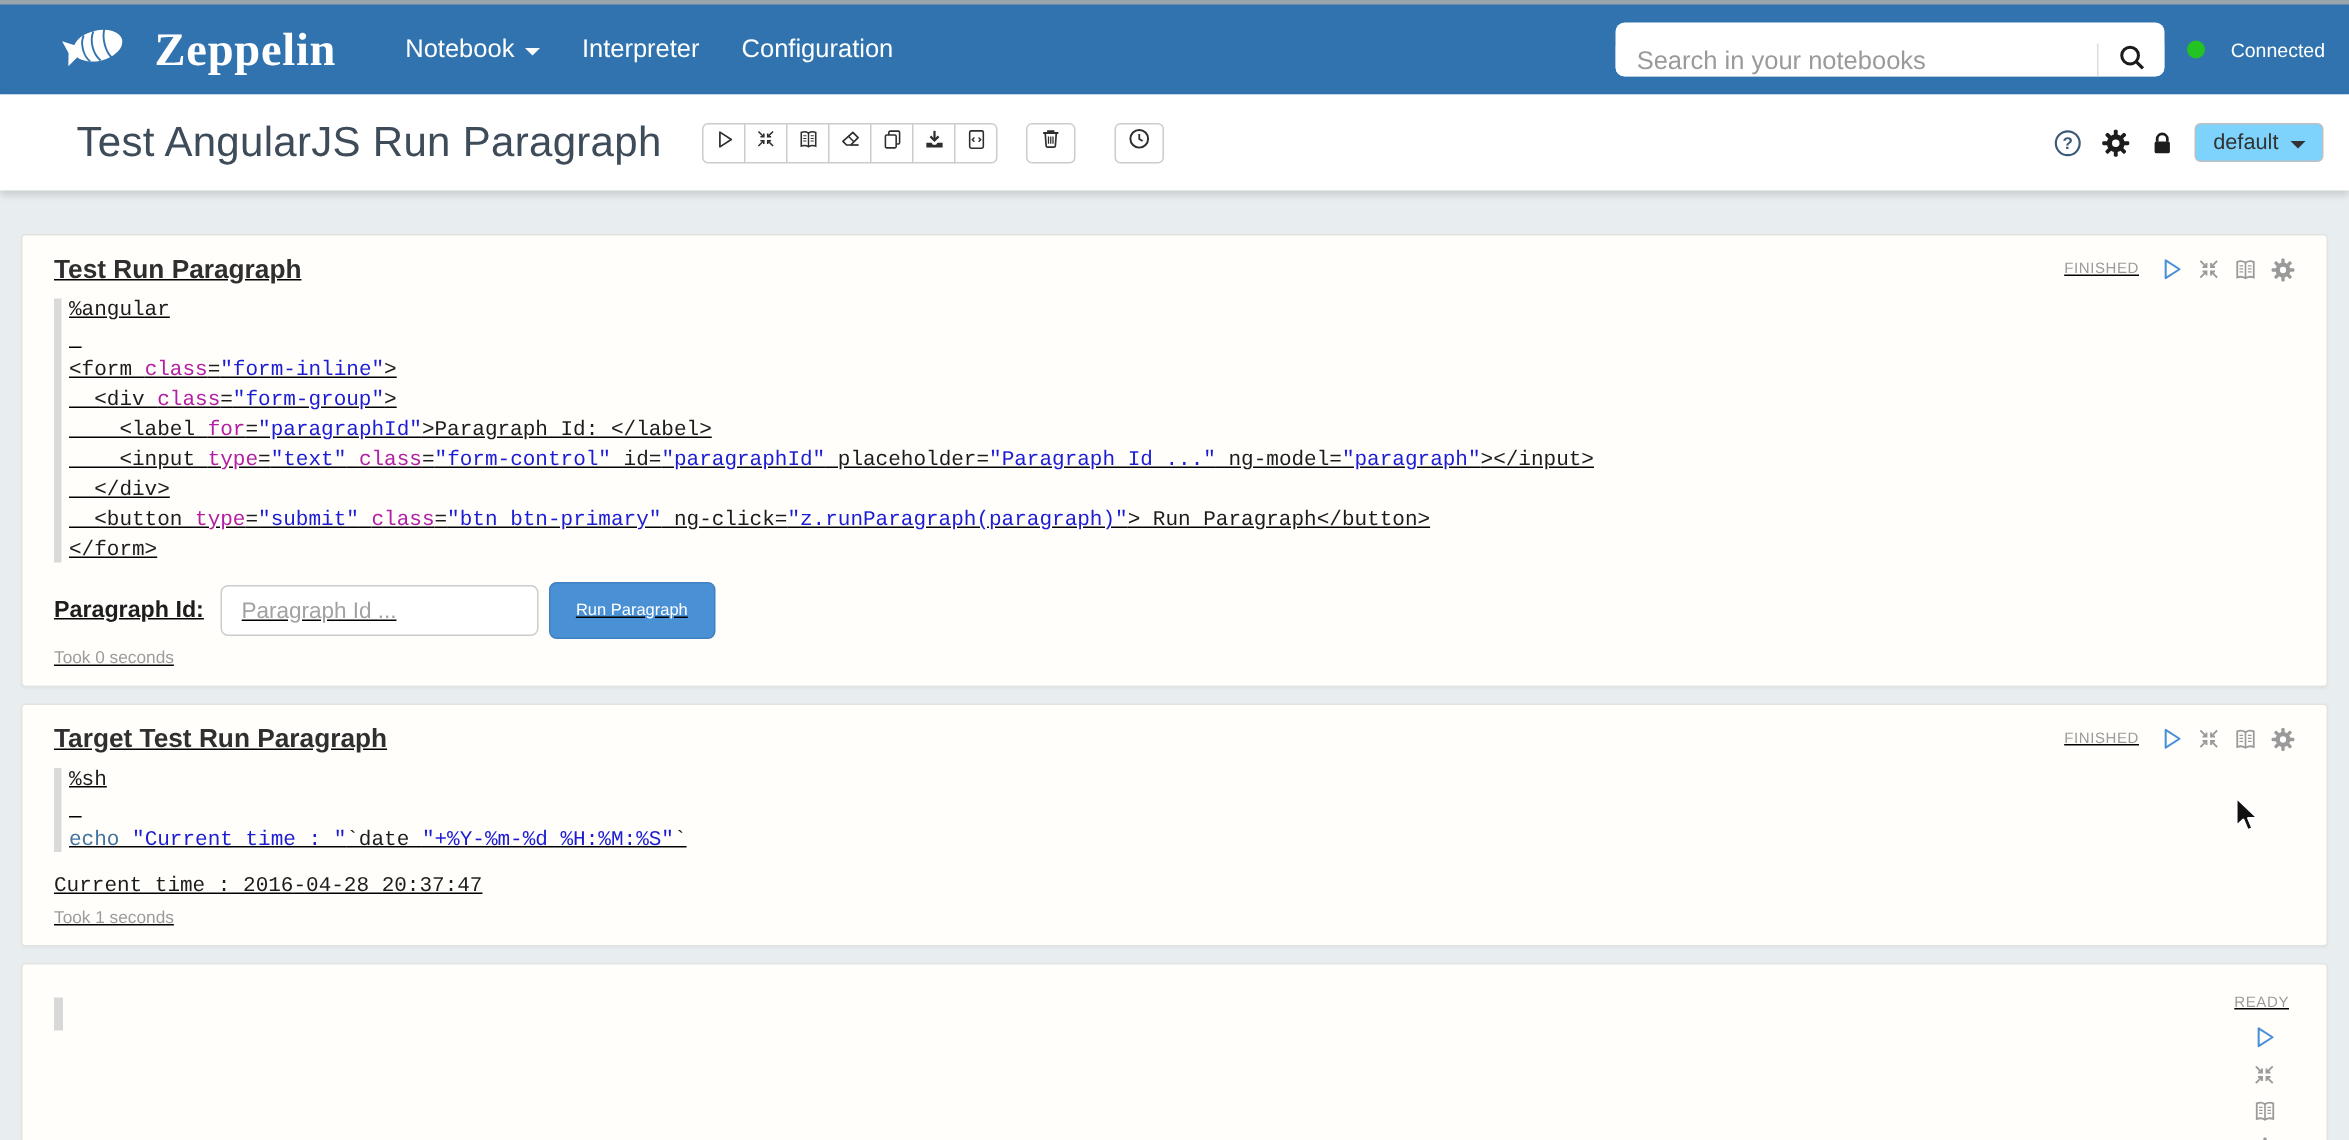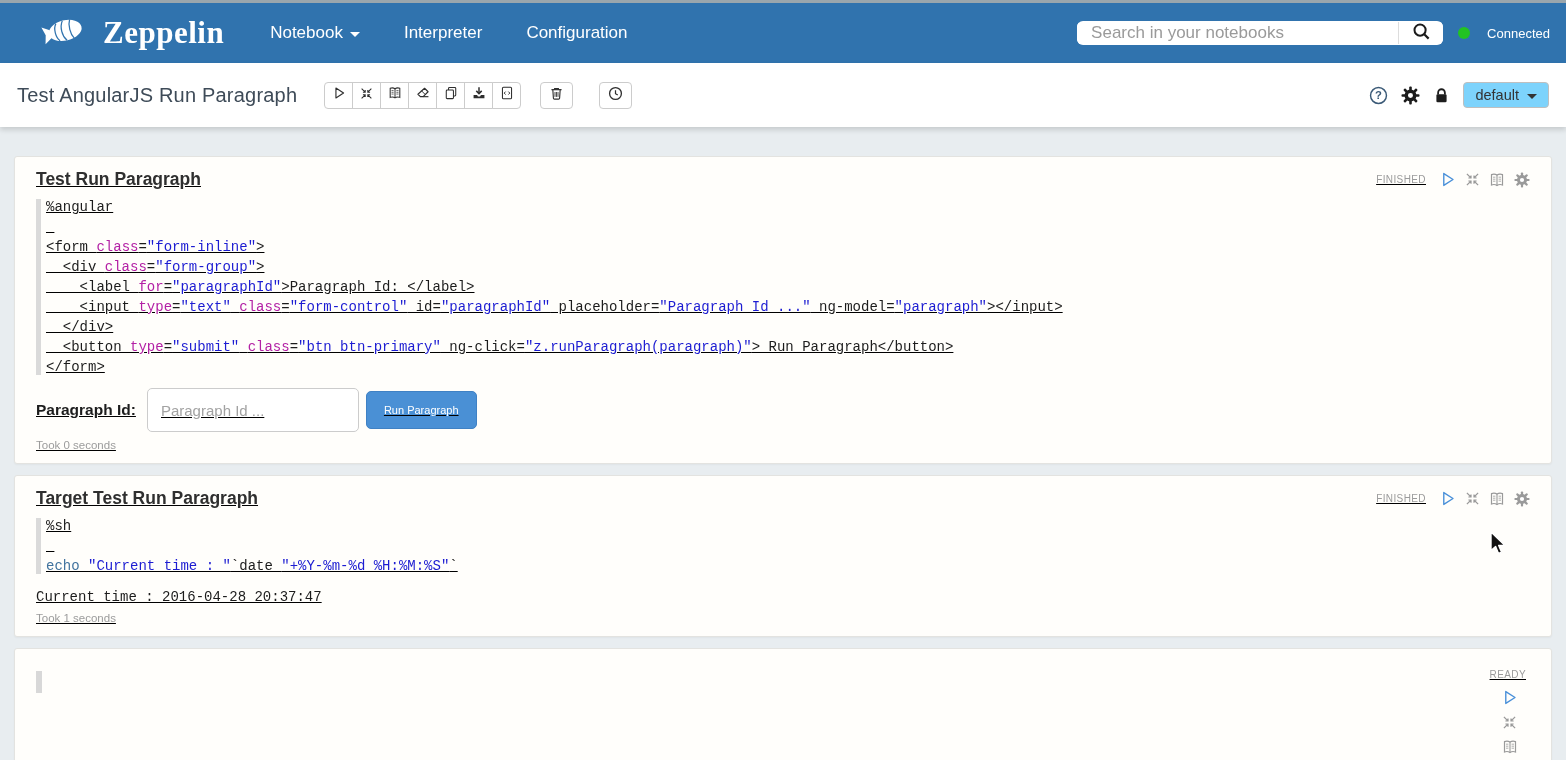--- a/index.html
+++ b/index.html
@@ -10,36 +10,36 @@
     position:relative;
     overflow:hidden;
   }
   
   .navbar {
     height:63px; background:#3073ae; border-top:3px solid #9aa6ad;
     display:flex; align-items:center; padding:0 16px; color:#fff;
   }
   .brand { display:flex; align-items:center; gap:17px; margin-left:24px; cursor:pointer; }
   .brand-text { font-family:"Liberation Serif", serif; font-weight:bold; font-size:31px; letter-spacing:.5px; }
-  .nav-menu { display:flex; align-items:center; margin-left:46px; gap:44px; }
+  .nav-menu { display:flex; align-items:center; margin-left:46px; gap:28px; }
   .nav-item { font-size:17px; color:#fff; cursor:pointer; display:flex; align-items:center; gap:7px; }
   .caret { width:0; height:0; border-left:5px solid transparent; border-right:5px solid transparent; border-top:5px solid #fff; margin-top:2px; }
-  .search-wrap { margin-left:auto; display:flex; align-items:center; background:#fff; border-radius:6px; overflow:hidden; height:24px; width:366px; }
+  .search-wrap { margin-left:auto; display:flex; align-items:flex-end; background:#fff; border-radius:6px; overflow:hidden; height:36px; width:366px; }
   .search-input { border:none; outline:none; flex:1; padding:0 14px; font-size:17px; color:#444; font-family:"Liberation Sans",sans-serif; }
   .search-input::placeholder { color:#9a9a9a; }
   .search-btn { width:45px; background:#fff; border:none; border-left:1px solid #ddd; display:flex; align-items:center; justify-content:center; cursor:pointer; color:#1b1b1b; }
   .conn { display:flex; align-items:center; gap:17px; margin-left:15px;justify-content:flex-end; }
   .conn-dot { width:12px; height:12px; border-radius:50%; }
   .conn-label { font-size:13px; color:#fff; }
   
   .note-header {
     height:64px; background:#fff; display:flex; align-items:center; padding:0 17px;
     box-shadow:0 3px 5px rgba(0,0,0,.14); position:relative; z-index:5;
   }
-  .note-title { font-size:20px; color:#3e4b58; letter-spacing:.2px; white-space:nowrap; }
+  .note-title { font-size:28px; color:#3e4b58; letter-spacing:.2px; white-space:nowrap;margin-left:34px; }
   .btn-group { display:flex; margin-left:27px; }
   .tb-btn {
     width:29px; height:27px; background:#fff; border:1px solid #ccc; margin-left:-1px;
     display:flex; align-items:center; justify-content:center; color:#2e2e2e; cursor:pointer;
   }
   .btn-group .tb-btn:first-child { border-radius:4px 0 0 4px; margin-left:0; }
   .btn-group .tb-btn:last-child { border-radius:0 4px 4px 0; }
   .tb-solo { border-radius:4px !important; width:33px; }
   .ml18 { margin-left:19px; } .ml24 { margin-left:26px; }
   .nh-right { margin-left:auto; display:flex; align-items:center; gap:13px; }
@@ -67,21 +67,21 @@
   .code-gutter { position:absolute; left:0; top:2px; bottom:2px; width:5px; background:#dadada; }
   .code-line { font-family:"Liberation Mono","DejaVu Sans Mono",monospace; font-size:14px; line-height:20px; white-space:pre; color:#1c1c1c; }
   .tok-plain { color:#1c1c1c; }
   .tok-attr { color:#b320a5; }
   .tok-str { color:#1c1cd2; }
   .tok-kw { color:#41739e;text-align:center; }
   
   .result-form { display:flex; align-items:center; margin-top:11px; }
   .form-label { font-size:15.5px; font-weight:bold; color:#1d1d1d; margin-right:11px; }
   .form-input {
-    width:212px; height:44px; border:1px solid #ccc; border-radius:5px; padding:0 13px;
+    width:212px; height:34px; border:1px solid #ccc; border-radius:5px; padding:0 13px;
     font-size:15px; color:#444; outline:none; font-family:"Liberation Sans",sans-serif;
   }
   .form-input::placeholder { color:#a2a2a2; }
   .run-btn {
     height:38px; margin-left:7px; padding:0 17px; border:1px solid #3f81c4; border-radius:5px;
     color:#fff; font-size:11px; cursor:pointer; font-family:"Liberation Sans",sans-serif;
   }
   .took { font-size:11.5px; color:#9c9c9c; margin-top:7px; }
   .shell-output { font-family:"Liberation Mono","DejaVu Sans Mono",monospace; font-size:14px; color:#1c1c1c; margin-top:13px; white-space:pre; }
   

